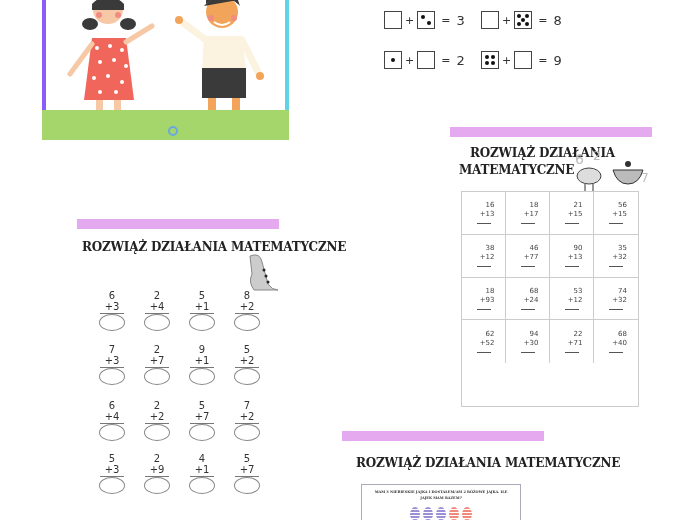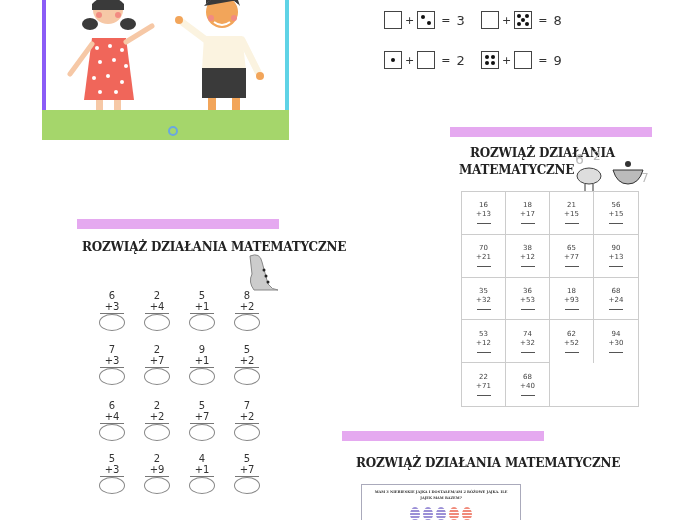--- a/index.html
+++ b/index.html
@@ -18,21 +18,21 @@
   .eq { margin:0 6px 0 6px; font-size:11px; }
   .res { font-size:13px; }
   
   .bar { position:absolute; background:#e5a9f0; height:10px; }
   .title { position:absolute; font-family:"DejaVu Serif", serif; font-weight:bold; font-size:12px; color:#222; letter-spacing:-0.2px; }
   
   .grid { position:absolute; left:461px; top:191px; width:176px; height:214px; border:1px solid #ccc; display:grid; grid-template-columns:repeat(4,1fr); grid-template-rows:repeat(5,1fr); }
   .cell { border-right:1px solid #ccc; border-bottom:1px solid #ccc; display:flex; flex-direction:column; align-items:center; justify-content:center; font-size:7px; line-height:9px; color:#444; }
   .cell:nth-child(4n) { border-right:none; }
   .cell:nth-last-child(-n+4) { border-bottom:none; }
-  .cell .n { text-align:center; width:22px; }
+  .cell .n { text-align:right; width:22px; }
   .cell .ul { width:14px; border-top:1px solid #555; margin-top:4px; }
   
   .sum { position:absolute; width:30px; text-align:center; font-size:10px; line-height:11px; color:#333; }
   .sum .ln { width:24px; margin:1px auto 0; border-top:1.5px solid #777; }
   .sum .ov { width:24px; height:15px; margin:0 auto; border:1.3px solid #888; border-radius:50%; }
   
   .eggbox { position:absolute; left:361px; top:484px; width:160px; height:50px; border:1.5px solid #aab; box-sizing:border-box; }
   .eggbox .txt { font-family:"DejaVu Serif", serif; font-size:3.5px; text-align:center; margin:4px 8px 0; line-height:6px; color:#333; font-weight:bold; }
   .eggs { display:flex; gap:3px; justify-content:center; margin-top:6px; }
   .egg { width:10px; height:13px; border-radius:50% 50% 50% 50% / 60% 60% 40% 40%; }
@@ -168,47 +168,37 @@
       <span class="n">21</span>
       <span class="n">+15</span>
       <span class="ul"></span>
     </div>
     <div class="cell">
       <span class="n">56</span>
       <span class="n">+15</span>
       <span class="ul"></span>
     </div>
     <div class="cell">
-      <span class="n">70</span>
-      <span class="n">+21</span>
-      <span class="ul"></span>
-    </div>
-    <div class="cell">
       <span class="n">38</span>
       <span class="n">+12</span>
       <span class="ul"></span>
     </div>
     <div class="cell">
-      <span class="n">65</span>
+      <span class="n">46</span>
       <span class="n">+77</span>
       <span class="ul"></span>
     </div>
     <div class="cell">
       <span class="n">90</span>
       <span class="n">+13</span>
       <span class="ul"></span>
     </div>
     <div class="cell">
       <span class="n">35</span>
       <span class="n">+32</span>
-      <span class="ul"></span>
-    </div>
-    <div class="cell">
-      <span class="n">36</span>
-      <span class="n">+53</span>
       <span class="ul"></span>
     </div>
     <div class="cell">
       <span class="n">18</span>
       <span class="n">+93</span>
       <span class="ul"></span>
     </div>
     <div class="cell">
       <span class="n">68</span>
       <span class="n">+24</span>

